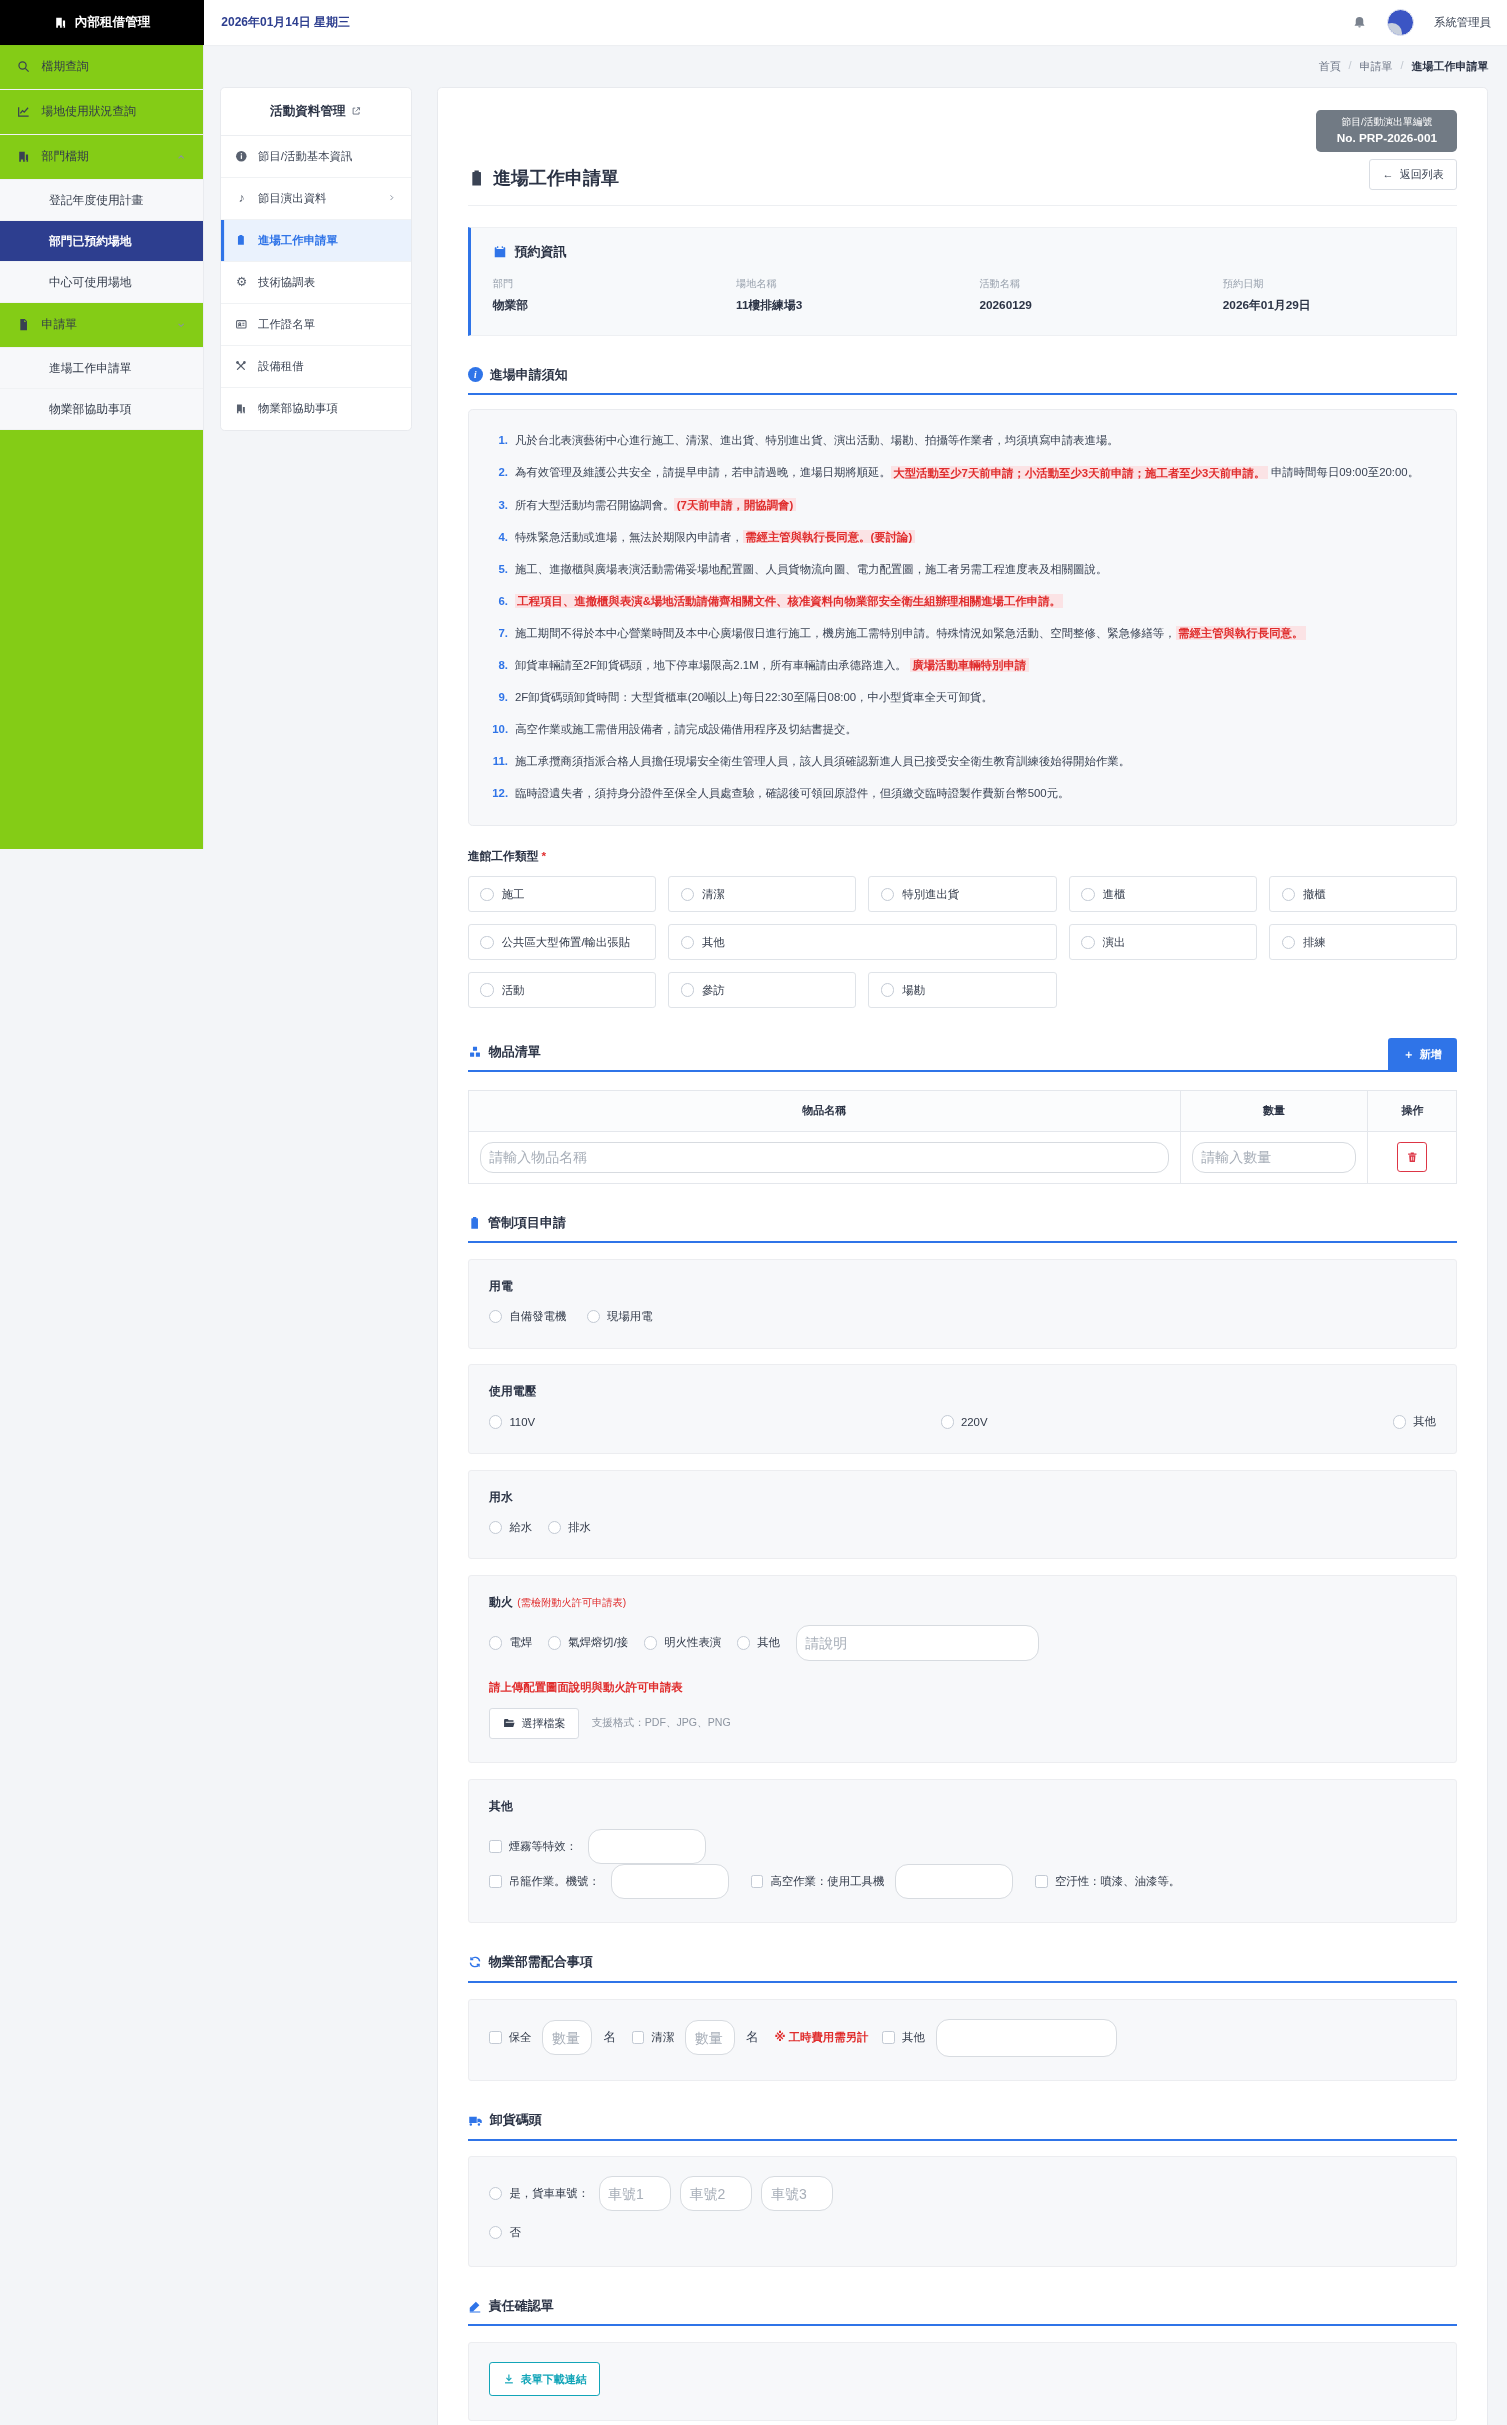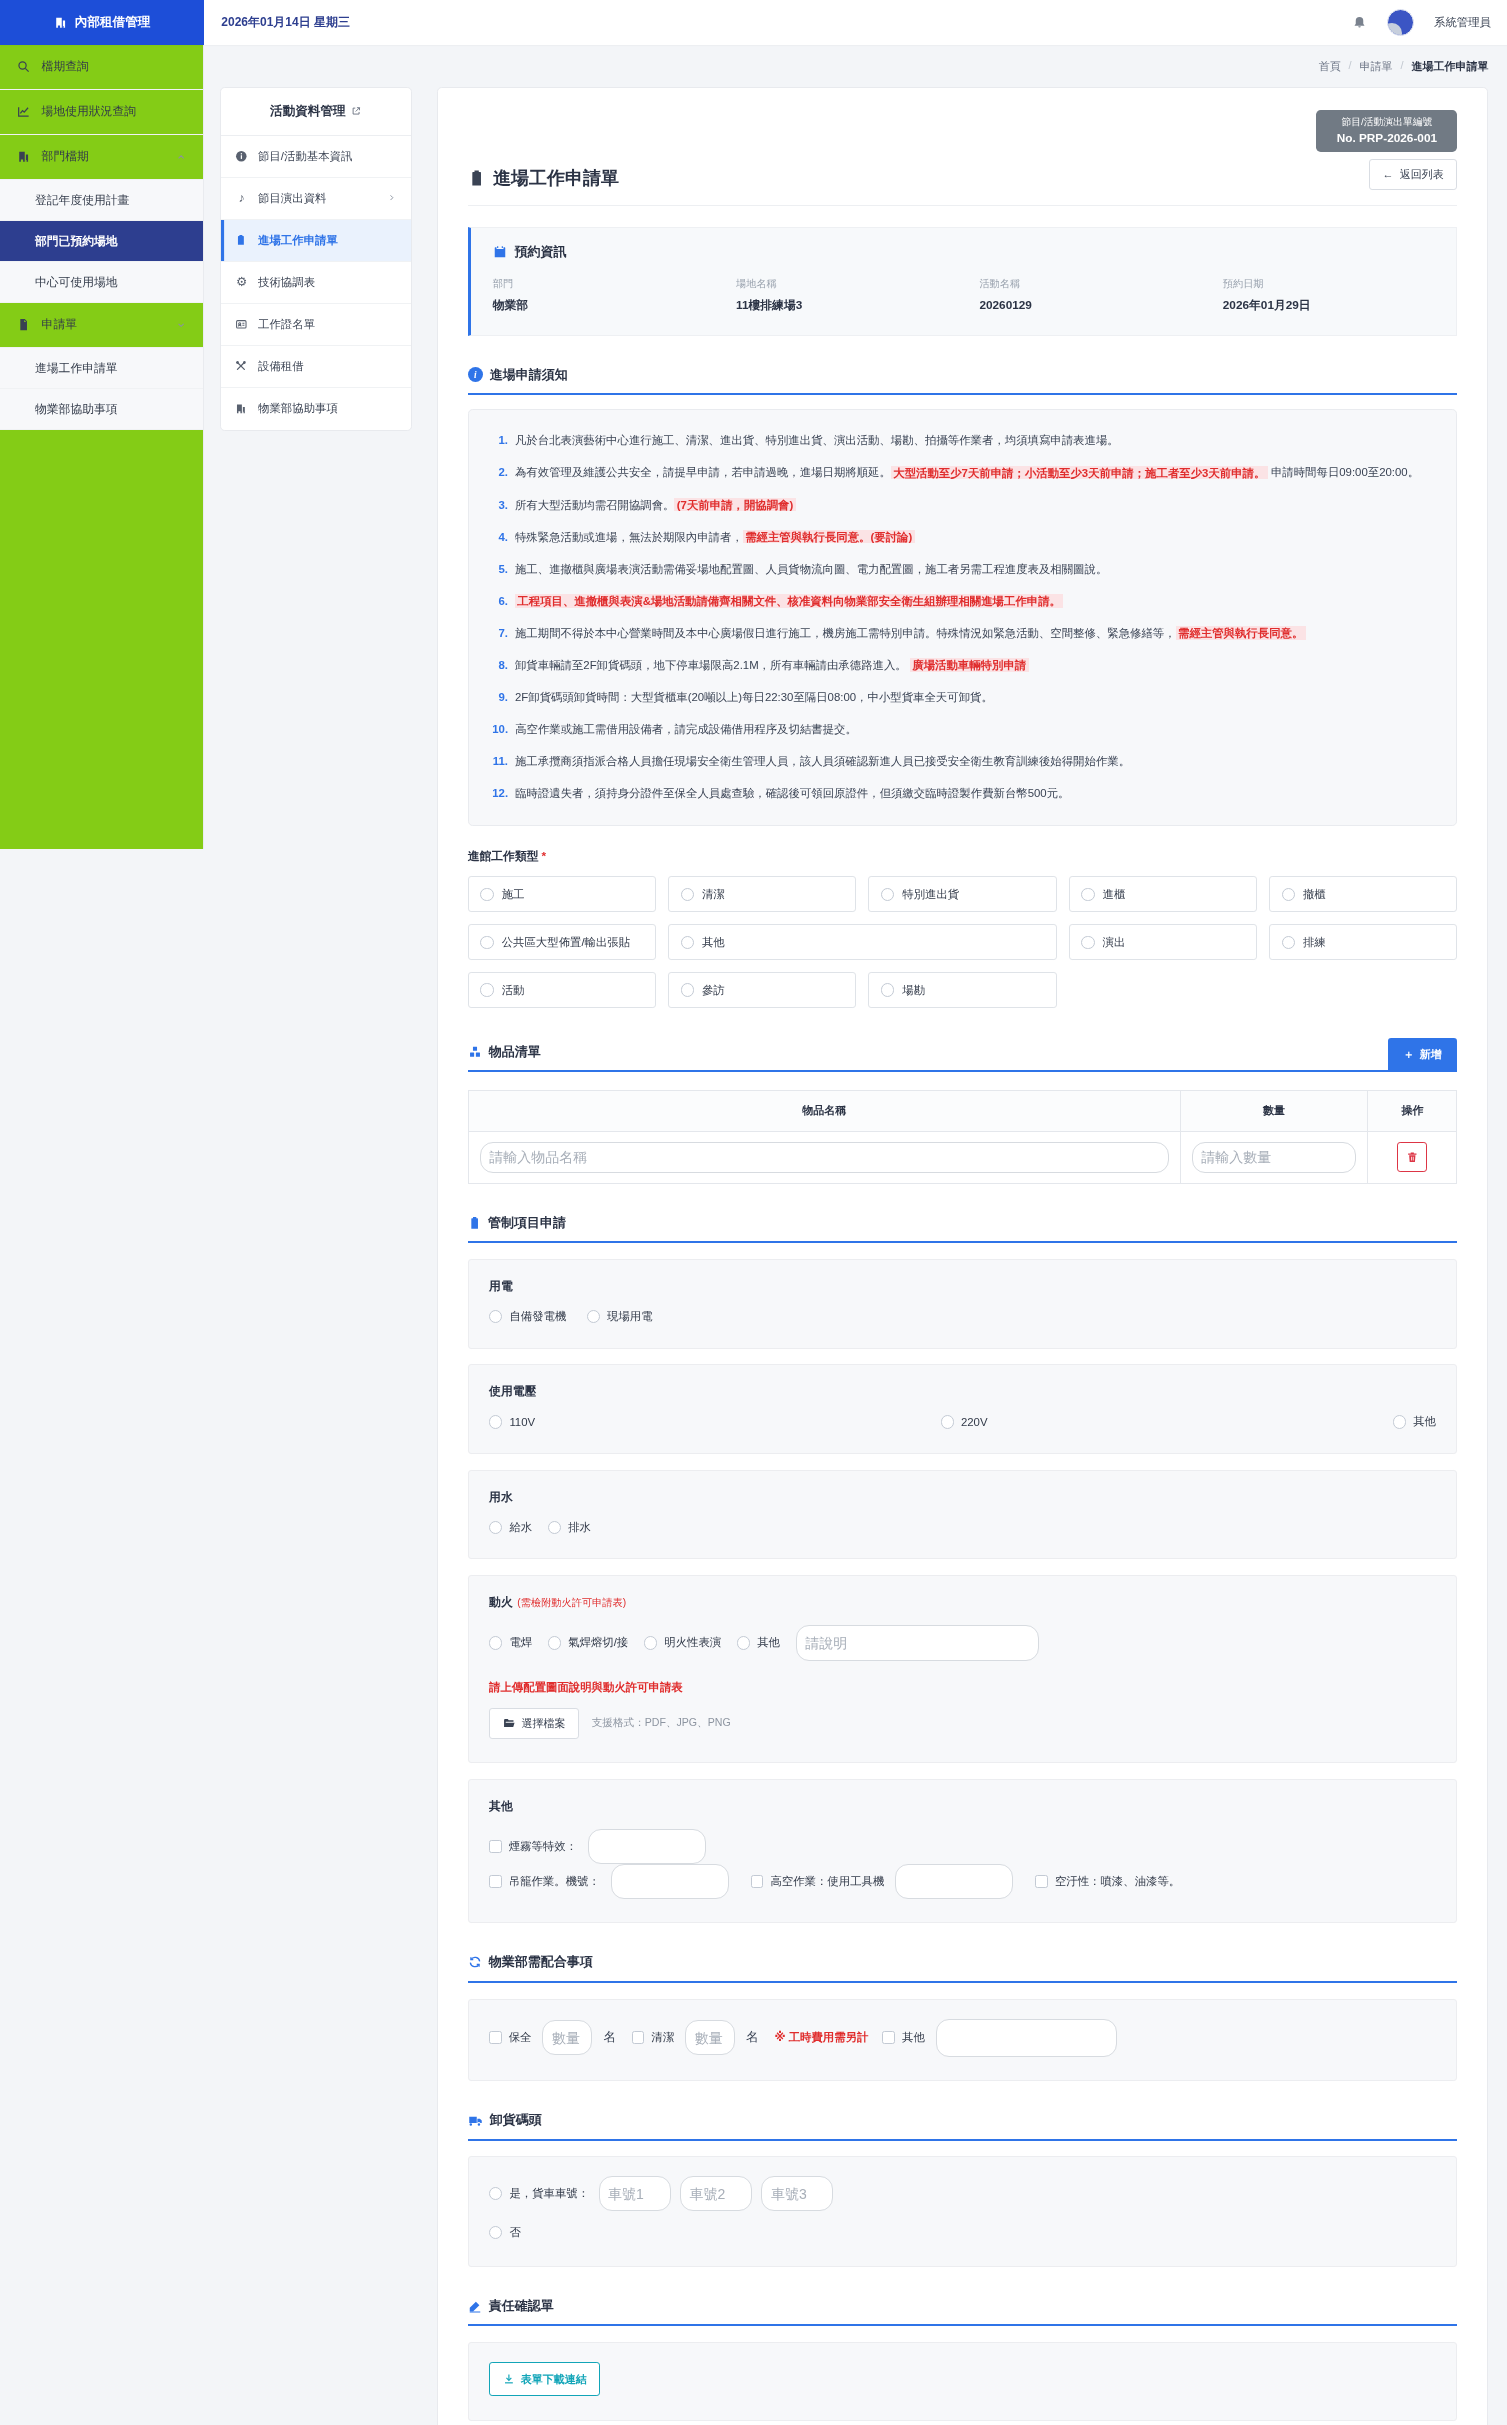--- a/index.html
+++ b/index.html
@@ -1,37 +1,37 @@
 <!DOCTYPE html>
 <html style="font-size:12.6px"><head>
 <meta charset="utf-8">
 <style>
   * { box-sizing: border-box; margin: 0; padding: 0; }
   html,body { width:1508px; background:#f3f5f8; font-family:"Liberation Sans","DejaVu Sans",sans-serif; color:#3a4354; }
   svg { display:block; }
 
   
   .topbar { display:flex; align-items:stretch; height:45px; background:#fff; box-shadow:0 0.8px 1.6px rgba(0,0,0,.06); position:relative; z-index:5; }
-  .brand { width:204px; background:#1d4ed8; color:#fff; display:flex; align-items:center; justify-content:center; gap:7.9px; font-weight:bold; font-size:12.6px; }
+  .brand { width:204px; background:#000000; color:#fff; display:flex; align-items:center; justify-content:center; gap:7.9px; font-weight:bold; font-size:12.6px; }
   .topbar-date { display:flex; align-items:center; margin-left:17.3px; font-weight:bold; font-size:12px; color:#2d3e8f; }
   .topbar-right { margin-left:auto; display:flex; align-items:center; gap:20px; padding-right:17px; }
   .bell { color:#7a828e; cursor:pointer; }
   .avatar { width:27px; height:27px; border-radius:50%; background:#3b55c4; position:relative; overflow:hidden; border:1.6px solid #eceff4; }
   .avatar::after { content:""; position:absolute; left:-6.3px; bottom:-7.9px; width:20.4px; height:20.4px; border-radius:50%; background:#c7cfdd; }
   .username { font-size:11.4px; color:#3a4354; }
 
   
   .layout { display:flex; align-items:flex-start; }
 
   
   .sidebar { width:204px; background:#84cc16; min-height:804px; border-right:0.8px solid #e9ebef; flex:none; }
   .side-item { display:flex; align-items:center; gap:11px; height:45px; padding:0 17.3px; font-size:11.8px; color:#323a49; border-bottom:0.8px solid #f0f2f4; cursor:pointer; }
   .side-item .sicon { color:#394252; flex:none; }
   .side-item .chev { margin-left:auto; color:#8b93a0; }
-  .side-sub { display:block; height:41px; line-height:41px; padding-left:35px; font-size:11.8px; color:#323a49; background:#f7f8fa; border-bottom:0.8px solid #f0f2f4; cursor:pointer; }
+  .side-sub { display:block; height:41px; line-height:41px; padding-left:49px; font-size:11.8px; color:#323a49; background:#f7f8fa; border-bottom:0.8px solid #f0f2f4; cursor:pointer; }
   .side-sub.active { background:#2d3e8f; color:#fff; font-weight:bold; }
 
   
   .content { flex:1; padding:11px 19.6px 35px 15.7px; }
   .breadcrumb { display:flex; justify-content:flex-end; gap:7.9px; font-size:11px; color:#6d7686; margin:3.1px 0 12.6px; }
   .breadcrumb .sep { color:#c2c8d0; }
   .breadcrumb .last { color:#2b3345; font-weight:bold; }
   .content-row { display:flex; gap:25px; align-items:flex-start; }
 
   

